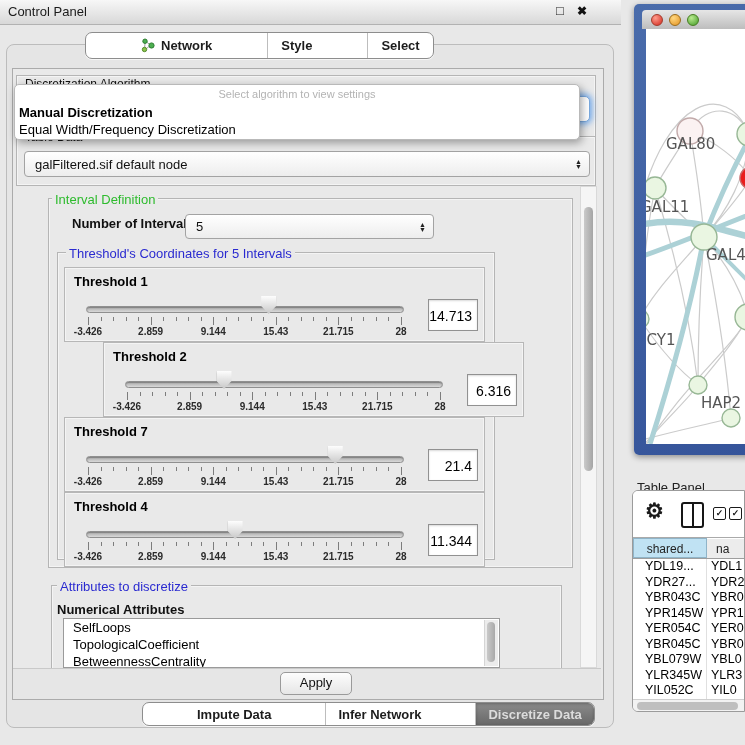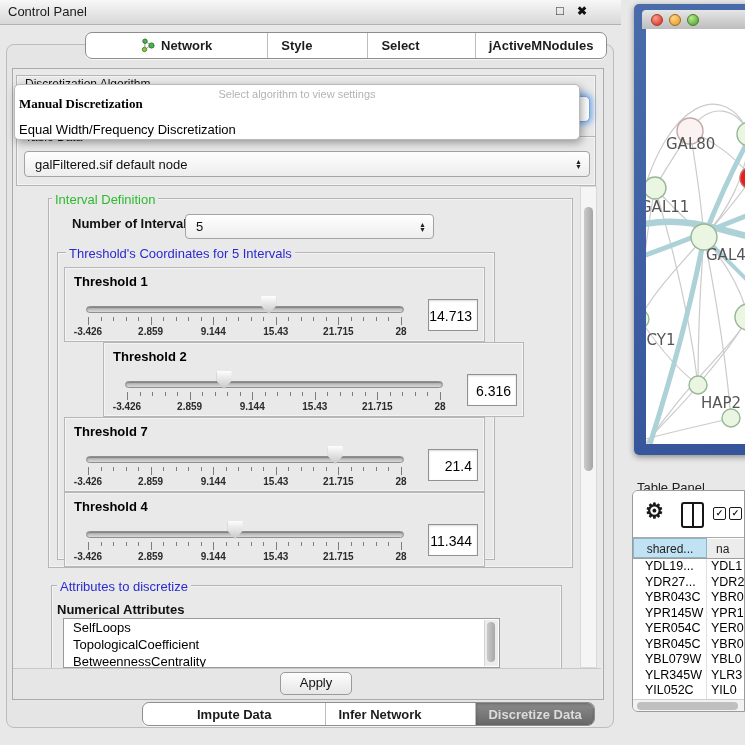--- a/index.html
+++ b/index.html
@@ -39,21 +39,21 @@
 
   
   #algo-group{left:16px;top:75px;width:578px;height:61px;}
   #algo-label{left:22px;top:77px;}
   #algo-combo{left:26px;top:96px;width:562px;height:24px;background:#fff;border:1px solid #79a8dd;
               border-radius:5px;box-shadow:0 0 6px 2px rgba(92,158,236,.85);z-index:4;}
   #popup{left:14px;top:84px;width:564px;height:54px;background:#fff;border:1px solid #b9b9b9;
          border-radius:5px;box-shadow:2px 3px 8px rgba(0,0,0,.35);z-index:10;}
   #popup-ph{left:0;top:3px;width:100%;text-align:center;font-size:11px;color:#b3b3b3;}
   .popup-opt{position:absolute;left:4px;right:4px;height:17px;font-size:13px;line-height:17px;color:#000;}
-  .popup-opt:nth-of-type(1){top:10px;font-family:Liberation Serif, serif;}
+  .popup-opt:nth-of-type(1){top:19px;}
   .popup-opt:nth-of-type(2){top:36px;}
   .popup-opt.bold{font-weight:bold;}
 
   
   .combo{background:linear-gradient(#ffffff,#ededed);border:1px solid #a3a3a3;border-radius:4px;}
   .combo .val{position:absolute;left:10px;top:0;bottom:0;font-size:13px;display:flex;align-items:center;color:#111;}
   .spin{position:absolute;right:7px;top:50%;transform:translateY(-50%);display:flex;flex-direction:column;
         font-size:7px;line-height:5px;color:#222;}
   #tabledata-group{left:16px;top:136px;width:578px;height:48px;}
   #tabledata-label{left:22px;top:130px;}
@@ -163,23 +163,20 @@
           <circle cx="3.5" cy="11.5" r="2.2" fill="#8bc34a" stroke="#558b2f"></circle>
           <circle cx="10.5" cy="7.5" r="2.6" fill="#4caf50" stroke="#2e7d32"></circle>
         </svg>
         <span>Network</span>
       </div>
       <div class="seg">
         <span>Style</span>
       </div>
       <div class="seg">
         <span>Select</span>
-      </div>
-      <div class="seg">
-        <span>jActiveMNodules</span>
       </div>
     </div>
 
   <div class="abs" id="outer-pane"></div>
   <div class="abs" id="content-panel"></div>
 
   <div class="abs group" id="algo-group"></div>
   <div class="abs group-label" id="algo-label">Discretization Algorithm</div>
   <div class="abs" id="algo-combo"></div>
 

